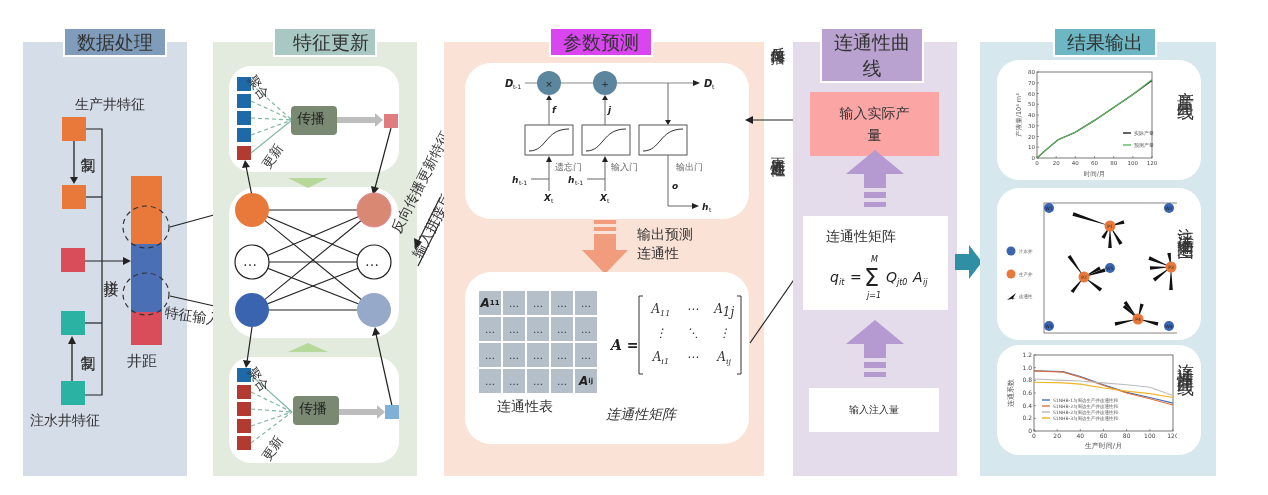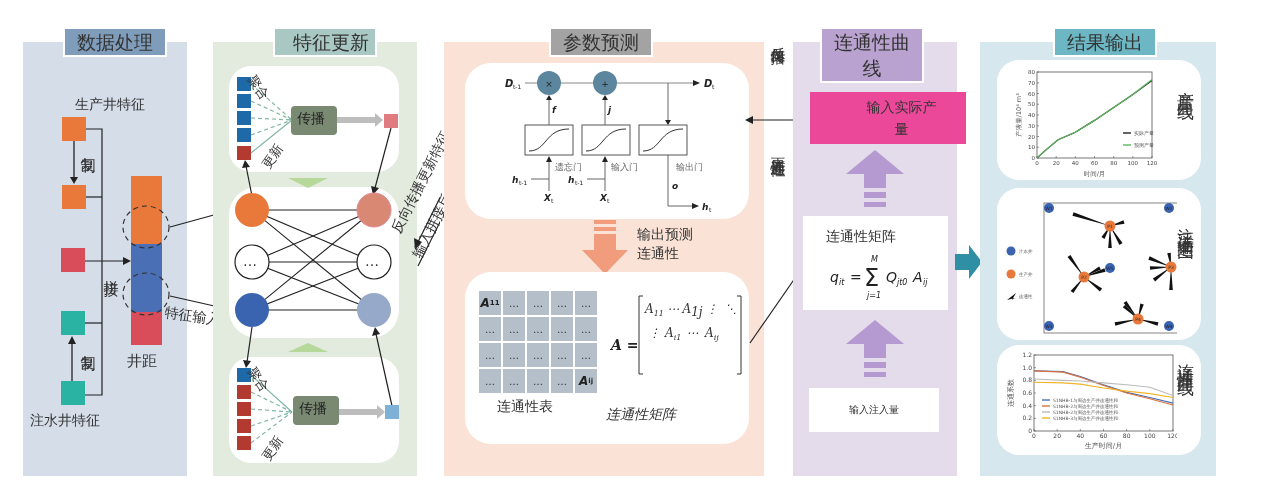--- a/index.html
+++ b/index.html
@@ -140,21 +140,21 @@
 <div class="lbl" style="left:297px;top:110px;font-size:14px;color:#222;">传播</div>
 <div class="lbl" style="left:258px;top:364px;font-size:13px;transform:rotate(55deg);transform-origin:left top;">聚合</div>
 <div class="lbl" style="left:258px;top:454px;font-size:13px;transform:rotate(-55deg);transform-origin:left top;">更新</div>
 <div class="lbl" style="left:299px;top:400px;font-size:14px;color:#222;">传播</div>
 <div class="lbl" style="left:243px;top:253px;font-size:14px;">…</div>
 <div class="lbl" style="left:365px;top:253px;font-size:14px;">…</div>
 <div class="lbl" style="left:388px;top:228px;font-size:14px;transform:rotate(-63deg);transform-origin:left top;">反向传播更新特征</div>
 <div class="lbl" style="left:409px;top:253px;font-size:14px;transform:rotate(-63deg);transform-origin:left top;">输入拼接后的特征</div>
 
 <div class="panel" style="left:444px;top:42px;width:320px;height:434px;background:#fae3d6;"></div>
-<div class="ptitle" style="left:549px;top:27px;background:#a3a3a3;width:88px;">参数预测</div>
+<div class="ptitle" style="left:549px;top:27px;background:#d946ef;width:88px;">参数预测</div>
 
 <div class="card" style="left:465px;top:63px;width:284px;height:156px;border-radius:26px;"></div>
 <svg class="abs" style="left:465px;top:63px" width="284" height="156">
   <line x1="60" y1="20" x2="230" y2="20" stroke="#888" stroke-width="1.2"></line>
   <polygon points="228,17 235,20 228,23" fill="#222"></polygon>
   <circle cx="84" cy="20" r="12" fill="#5c869e"></circle>
   <circle cx="140" cy="20" r="12" fill="#5c869e"></circle>
   <text x="84" y="24" font-size="9" fill="#222" text-anchor="middle">×</text>
   <text x="140" y="24" font-size="9" fill="#222" text-anchor="middle">+</text>
   <text x="40" y="24" font-size="10" font-weight="bold" font-style="italic" fill="#222">D</text>
@@ -238,21 +238,21 @@
       <sub style="font-size: 7px; font-style: normal;">ij</sub>
     </div>
   </div>
 <div class="lbl" style="left:497px;top:398px;font-size:14px;">连通性表</div>
 <div class="lbl" style="left:606px;top:406px;font-size:14px;font-style:italic;">连通性矩阵</div>
 <div class="abs math" style="left:611px;top:337px;font-size:14px;color:#222;font-weight:bold;">A =</div>
 <svg class="abs" style="left:637px;top:294px" width="110" height="84">
   <polyline points="6,2 2,2 2,80 6,80" fill="none" stroke="#333" stroke-width="1"></polyline>
   <polyline points="100,2 104,2 104,80 100,80" fill="none" stroke="#333" stroke-width="1"></polyline>
 </svg>
-<div class="abs math" id="matrix-body" style="left:645px;top:302px;width:95px;display:grid;grid-template-columns:1fr 1fr 1fr 1fr 1fr;grid-auto-rows:24px;font-size:12px;color:#333;text-align:center;">
+<div class="abs math" id="matrix-body" style="left:645px;top:302px;width:95px;display:grid;grid-template-columns:1fr 1fr 1fr;grid-auto-rows:24px;font-size:12px;color:#333;text-align:center;">
     <div><span>A</span><sub style="font-size: 8px;">11</sub></div>
     <div>⋯</div>
     <div><span>A</span><sub style="font-size: 12px;">1j</sub></div>
     <div>⋮</div>
     <div>⋱</div>
     <div>⋮</div>
     <div><span>A</span><sub style="font-size: 8px;">i1</sub></div>
     <div>⋯</div>
     <div><span>A</span><sub style="font-size: 8px;">ij</sub></div>
   </div>
@@ -262,21 +262,21 @@
 <svg class="abs" style="left:740px;top:100px" width="80" height="260">
   <line x1="12" y1="20" x2="70" y2="20" stroke="#222" stroke-width="1.2"></line>
   <polygon points="5,20 13,16 13,24" fill="#222"></polygon>
   <line x1="10" y1="243" x2="62" y2="168" stroke="#222" stroke-width="1.2"></line>
   <polygon points="65,163 57,167 63,172" fill="#222"></polygon>
 </svg>
 
 <div class="panel" style="left:793px;top:42px;width:164px;height:434px;background:#e4dcea;"></div>
 <div class="ptitle" style="left:820px;top:27px;background:#b9a2cf;width:88px;">连通性曲线</div>
 
-<div class="abs" style="left:810px;top:92px;width:129px;height:52px;background:#ec4899;display:flex;align-items:center;justify-content:center;text-align:center;padding-left:27px;">
+<div class="abs" style="left:810px;top:92px;width:129px;height:64px;background:#fca5a5;display:flex;align-items:center;justify-content:center;text-align:center;">
   <span style="font-size:14px;width:70px;line-height:22px;">输入实际产量</span>
 </div>
 <svg class="abs" style="left:840px;top:150px" width="70" height="62">
   <polygon points="6,24 35,0 64,24" fill="#b49ad0"></polygon>
   <rect x="24" y="24" width="22" height="14" fill="#b49ad0"></rect>
   <rect x="24" y="42" width="22" height="6" fill="#b49ad0"></rect>
   <rect x="24" y="52" width="22" height="5" fill="#b49ad0"></rect>
 </svg>
 <div class="abs" style="left:803px;top:216px;width:145px;height:94px;background:#fff;"></div>
 <div class="lbl" style="left:826px;top:228px;font-size:14px;">连通性矩阵</div>

